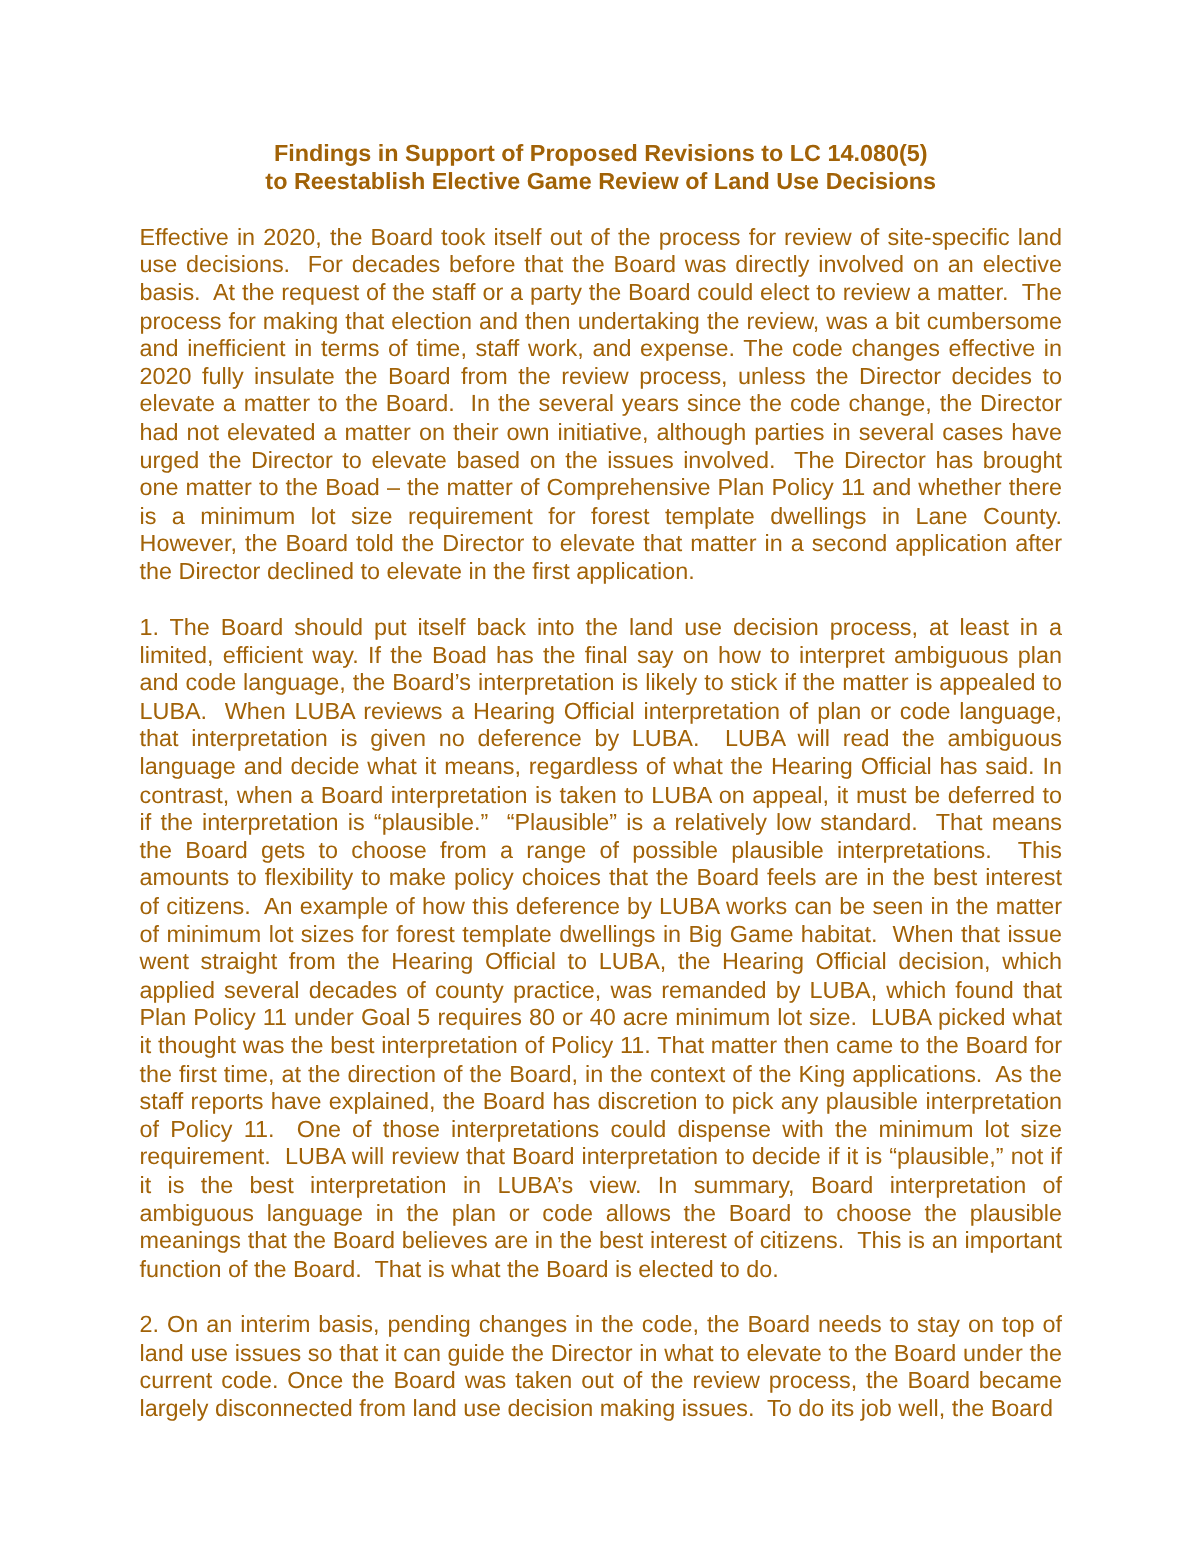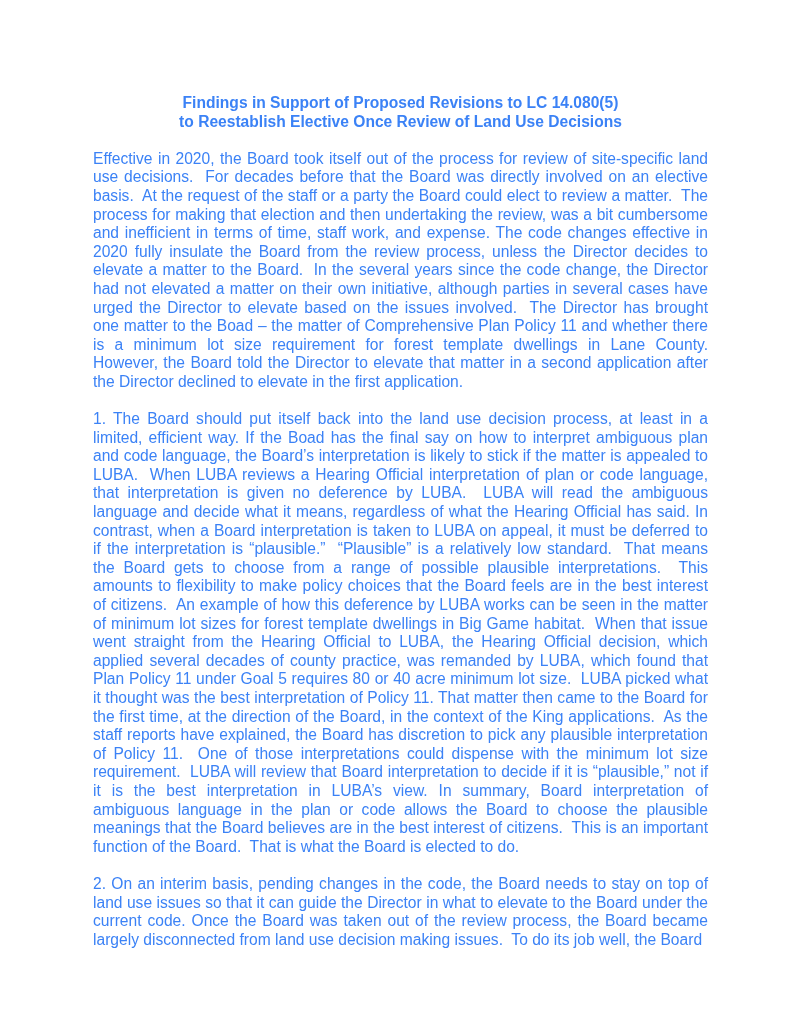--- a/index.html
+++ b/index.html
@@ -10,21 +10,21 @@
   .page {
     position: relative;
     width: 800px;
     height: 1035px;
     box-sizing: border-box;
     background: #ffffff;
     padding: 94px 92px 0 93px;
     font-family: "Liberation Sans", sans-serif;
     font-size: 15.6px;
     line-height: 18.6px;
-    color: #3b82f6;
+    color: #a16207;
     overflow: hidden;
   }
   .doc-title {
     text-align: center;
     font-weight: bold;
     margin: 0 0 18.6px 0;
   }
   .doc-title .title-line {
     white-space: pre-wrap;
   }
@@ -34,21 +34,21 @@
     white-space: pre-wrap;
     hyphens: none;
   }
 </style>
 </head>
 <body>
 
 <div class="page">
   <div class="doc-title">
     <div class="title-line">Findings in Support of Proposed Revisions to LC 14.080(5)</div>
-    <div class="title-line">to Reestablish Elective Once Review of Land Use Decisions</div>
+    <div class="title-line">to Reestablish Elective Game Review of Land Use Decisions</div>
   </div>
 
   <p class="body-para">Effective in 2020, the Board took itself out of the process for review of site-specific land use decisions.  For decades before that the Board was directly involved on an elective basis.  At the request of the staff or a party the Board could elect to review a matter.  The process for making that election and then undertaking the review, was a bit cumbersome and inefficient in terms of time, staff work, and expense. The code changes effective in 2020 fully insulate the Board from the review process, unless the Director decides to elevate a matter to the Board.  In the several years since the code change, the Director had not elevated a matter on their own initiative, although parties in several cases have urged the Director to elevate based on the issues involved.  The Director has brought one matter to the Boad – the matter of Comprehensive Plan Policy 11 and whether there is a minimum lot size requirement for forest template dwellings in Lane County.   However, the Board told the Director to elevate that matter in a second application after the Director declined to elevate in the first application.</p>
 
   <p class="body-para">1. The Board should put itself back into the land use decision process, at least in a limited, efficient way. If the Boad has the final say on how to interpret ambiguous plan and code language, the Board’s interpretation is likely to stick if the matter is appealed to LUBA.  When LUBA reviews a Hearing Official interpretation of plan or code language, that interpretation is given no deference by LUBA.  LUBA will read the ambiguous language and decide what it means, regardless of what the Hearing Official has said. In contrast, when a Board interpretation is taken to LUBA on appeal, it must be deferred to if the interpretation is “plausible.”  “Plausible” is a relatively low standard.  That means the Board gets to choose from a range of possible plausible interpretations.  This amounts to flexibility to make policy choices that the Board feels are in the best interest of citizens.  An example of how this deference by LUBA works can be seen in the matter of minimum lot sizes for forest template dwellings in Big Game habitat.  When that issue went straight from the Hearing Official to LUBA, the Hearing Official decision, which applied several decades of county practice, was remanded by LUBA, which found that Plan Policy 11 under Goal 5 requires 80 or 40 acre minimum lot size.  LUBA picked what it thought was the best interpretation of Policy 11. That matter then came to the Board for the first time, at the direction of the Board, in the context of the King applications.  As the staff reports have explained, the Board has discretion to pick any plausible interpretation of Policy 11.  One of those interpretations could dispense with the minimum lot size requirement.  LUBA will review that Board interpretation to decide if it is “plausible,” not if it is the best interpretation in LUBA’s view. In summary, Board interpretation of ambiguous language in the plan or code allows the Board to choose the plausible meanings that the Board believes are in the best interest of citizens.  This is an important function of the Board.  That is what the Board is elected to do.</p>
 
   <p class="body-para">2. On an interim basis, pending changes in the code, the Board needs to stay on top of land use issues so that it can guide the Director in what to elevate to the Board under the current code. Once the Board was taken out of the review process, the Board became largely disconnected from land use decision making issues.  To do its job well, the Board</p>
 </div>
 
 </body></html>

